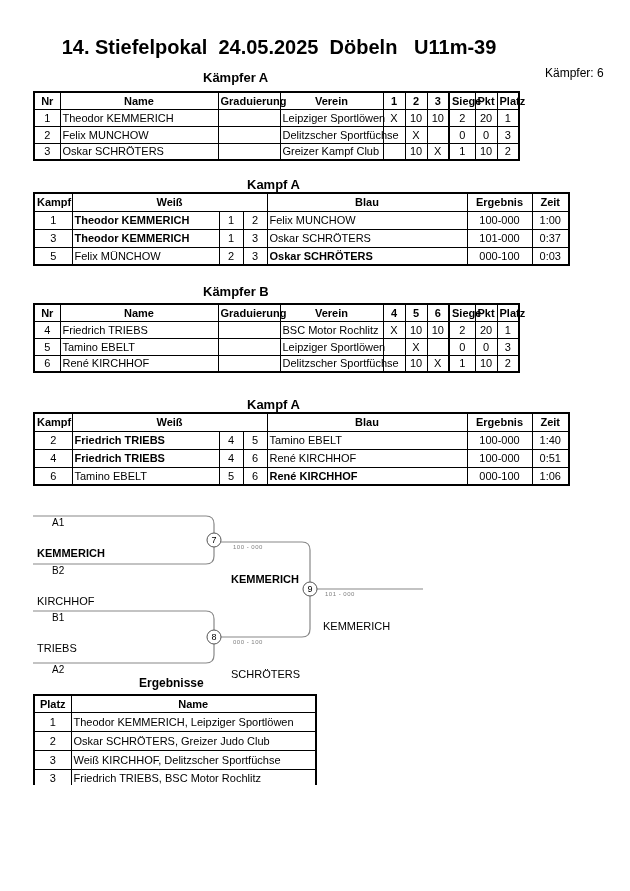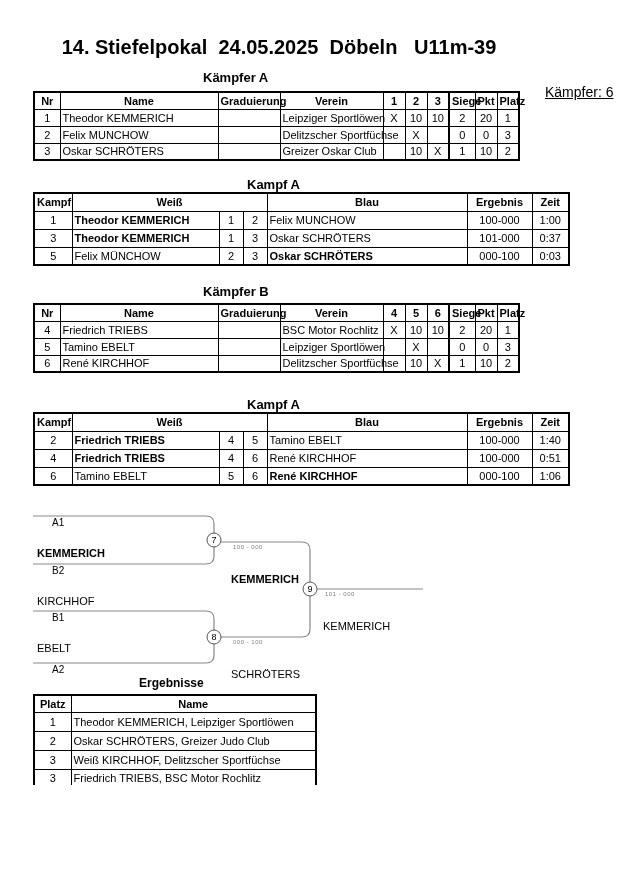--- a/index.html
+++ b/index.html
@@ -5,21 +5,21 @@
   html,body { margin:0; padding:0; background:#ffffff; }
   .page {
     position:relative; width:630px; height:785px; background:#ffffff;
     font-family:"Liberation Sans", sans-serif; color:#000; overflow:hidden;
   }
   .page-title {
     position:absolute; left:33px; top:36px; width:492px;
     font-size:20px; font-weight:bold; text-align:center; white-space:pre;
   }
   .sec-title { position:absolute; font-size:13px; font-weight:bold; white-space:nowrap; }
-  .count-label { position:absolute; left:545px; top:84px; font-size:14px; white-space:nowrap;text-decoration:underline; }
+  .count-label { position:absolute; left:545px; top:66px; font-size:12px; white-space:nowrap; }
 
   table.t {
     position:absolute; border-collapse:collapse; table-layout:fixed;
     border:2px solid #000; background:#fff;
   }
   table.t th, table.t td {
     border:1px solid #000; font-size:11px; padding:0 2px;
     white-space:nowrap; vertical-align:middle;
   }
   table.t th { font-weight:bold; text-align:center; }
@@ -95,21 +95,21 @@
       <td class="c">X</td>
       <td class="c"></td>
       <td class="c thickl">0</td>
       <td class="c">0</td>
       <td class="c">3</td>
     </tr>
     <tr>
       <td class="c">3</td>
       <td class="l">Oskar SCHRÖTERS</td>
       <td></td>
-      <td class="l">Greizer Oskar Club</td>
+      <td class="l">Greizer Kampf Club</td>
       <td class="c"></td>
       <td class="c">10</td>
       <td class="c">X</td>
       <td class="c thickl">1</td>
       <td class="c">10</td>
       <td class="c">2</td>
     </tr>
   </tbody>
     </table>
 
@@ -292,21 +292,21 @@
       <circle cx="214" cy="637" r="7" fill="#fff" stroke="#555" stroke-width="1"></circle>
       <circle cx="310" cy="589" r="7" fill="#fff" stroke="#555" stroke-width="1"></circle>
     </svg>
 
     <div class="bracket-name bold" style="left:37px; top:503px;">KEMMERICH</div>
     <div class="bracket-seed" style="left:33px; top:517px;">A1</div>
 
     <div class="bracket-name" style="left:37px; top:551px;">KIRCHHOF</div>
     <div class="bracket-seed" style="left:33px; top:565px;">B2</div>
 
-    <div class="bracket-name" style="left:37px; top:598px;">EBELT</div>
+    <div class="bracket-name" style="left:37px; top:598px;">TRIEBS</div>
     <div class="bracket-seed" style="left:33px; top:612px;">B1</div>
 
     <div class="bracket-name bold" style="left:37px; top:650px;">SCHRÖTERS</div>
     <div class="bracket-seed" style="left:33px; top:664px;">A2</div>
 
     <div class="node-num" style="left:207px; top:535px;">7</div>
     <div class="bracket-name bold" style="left:231px; top:529px;">KEMMERICH</div>
     <div class="bracket-score" style="left:233px; top:544px;">100 - 000</div>
 
     <div class="node-num" style="left:207px; top:632px;">8</div>

